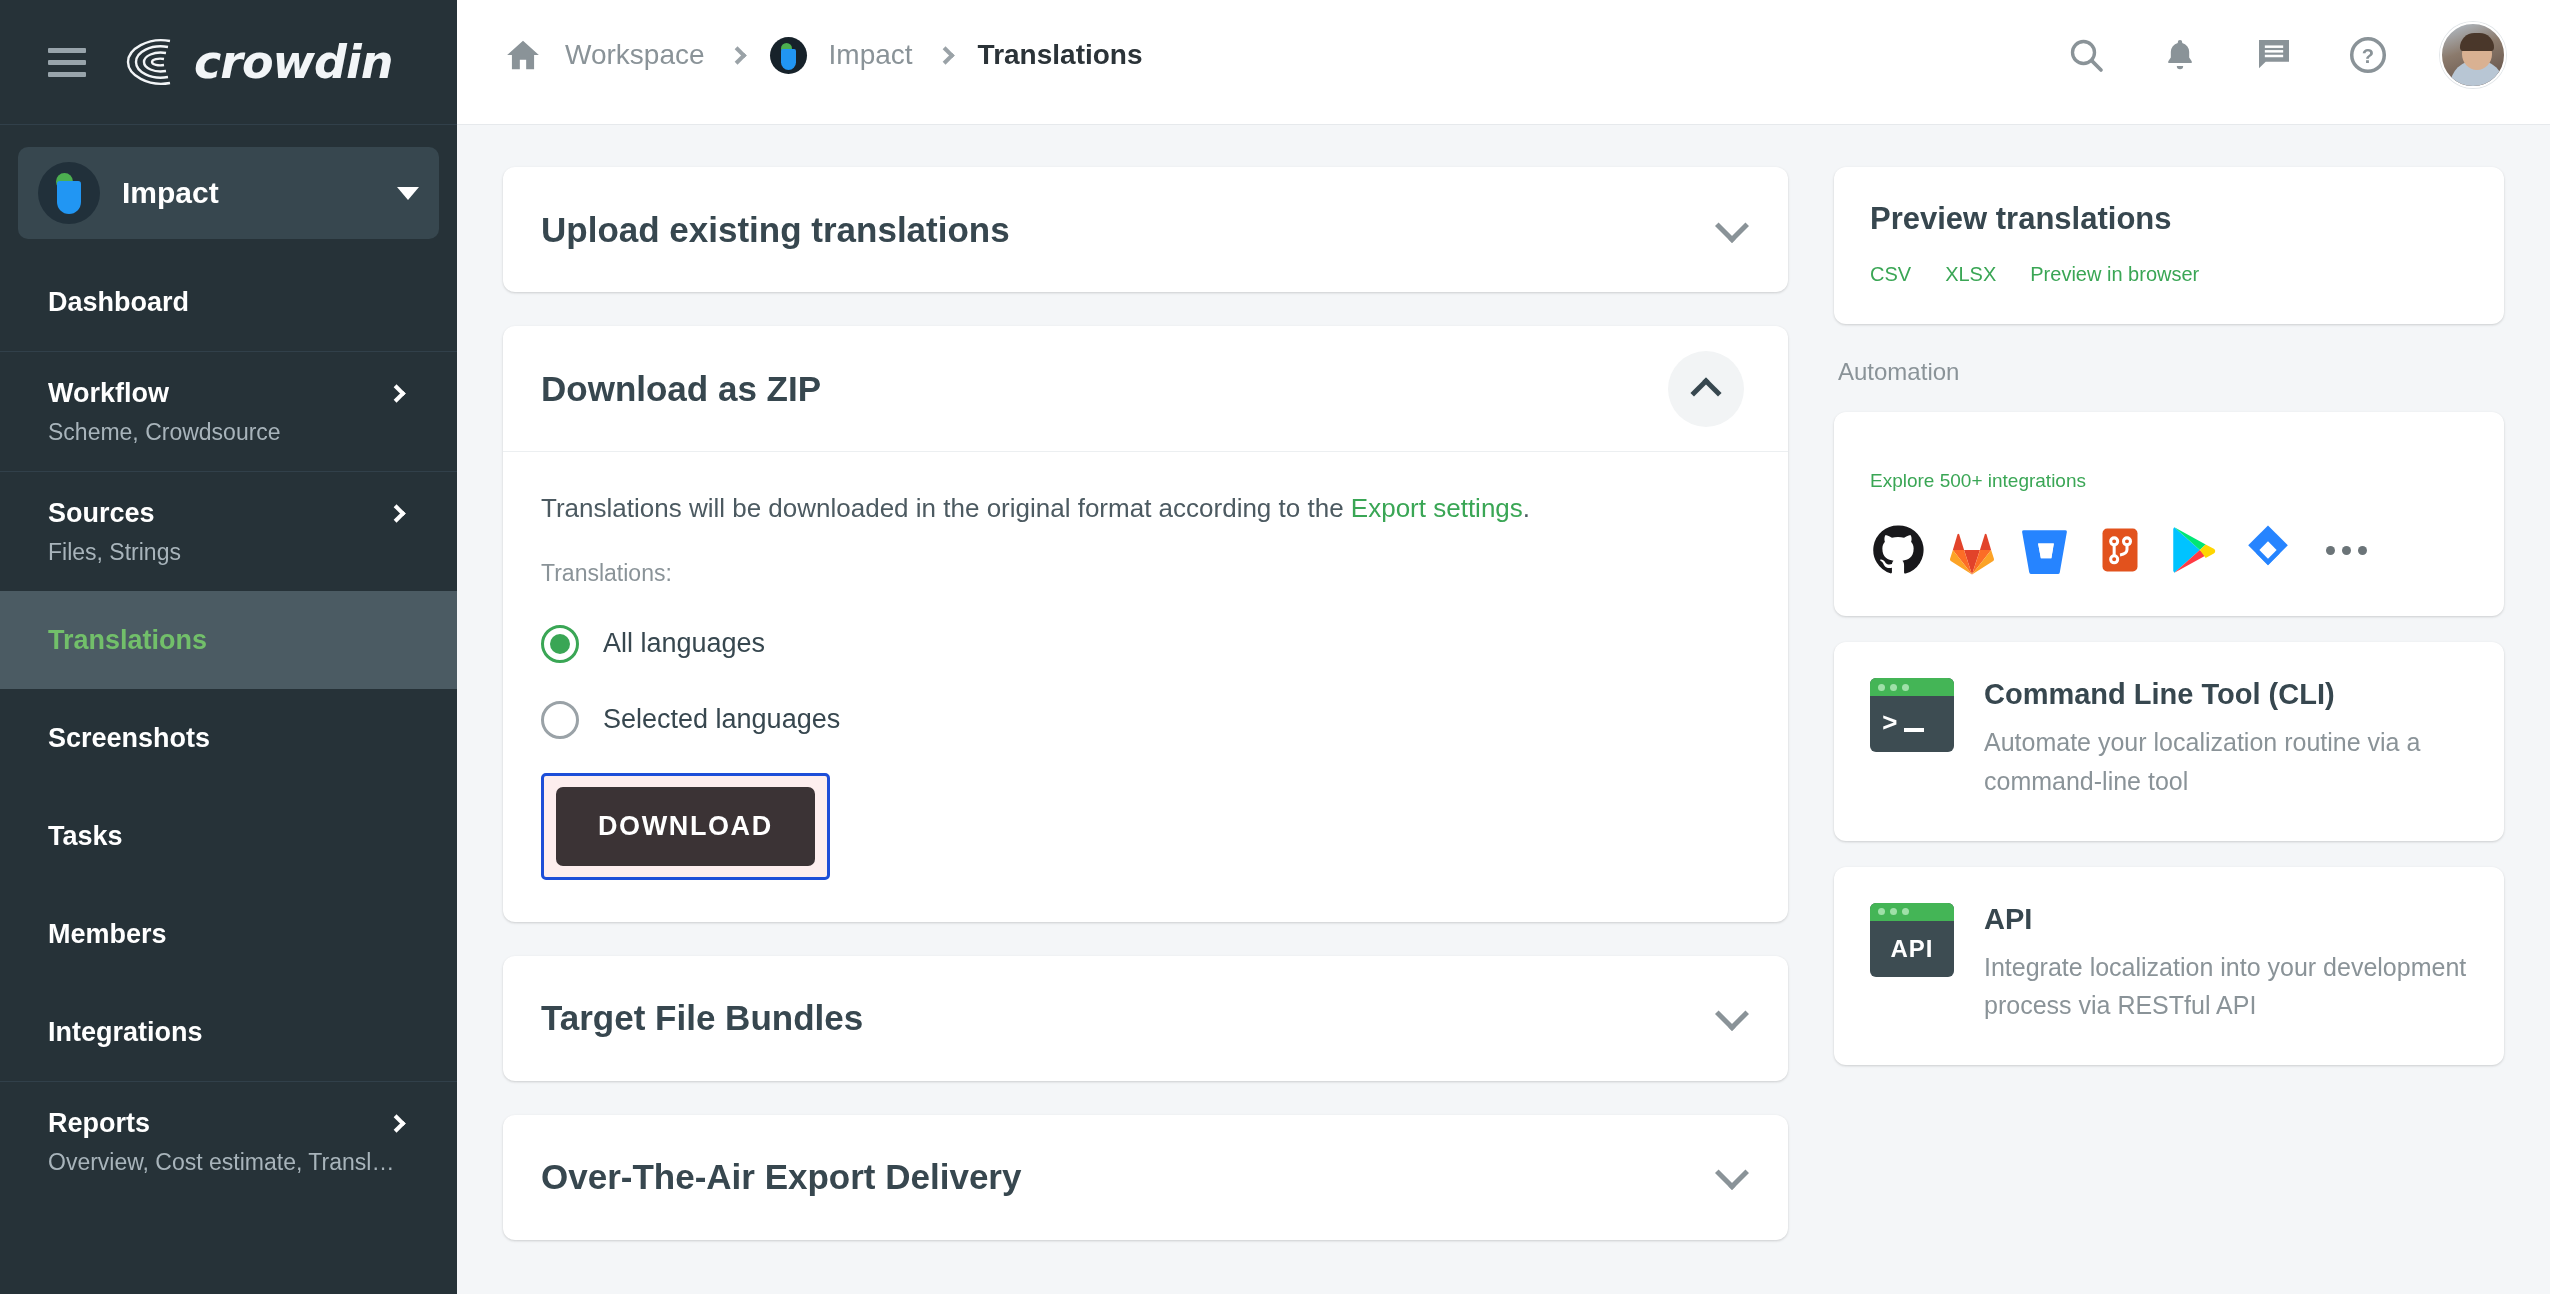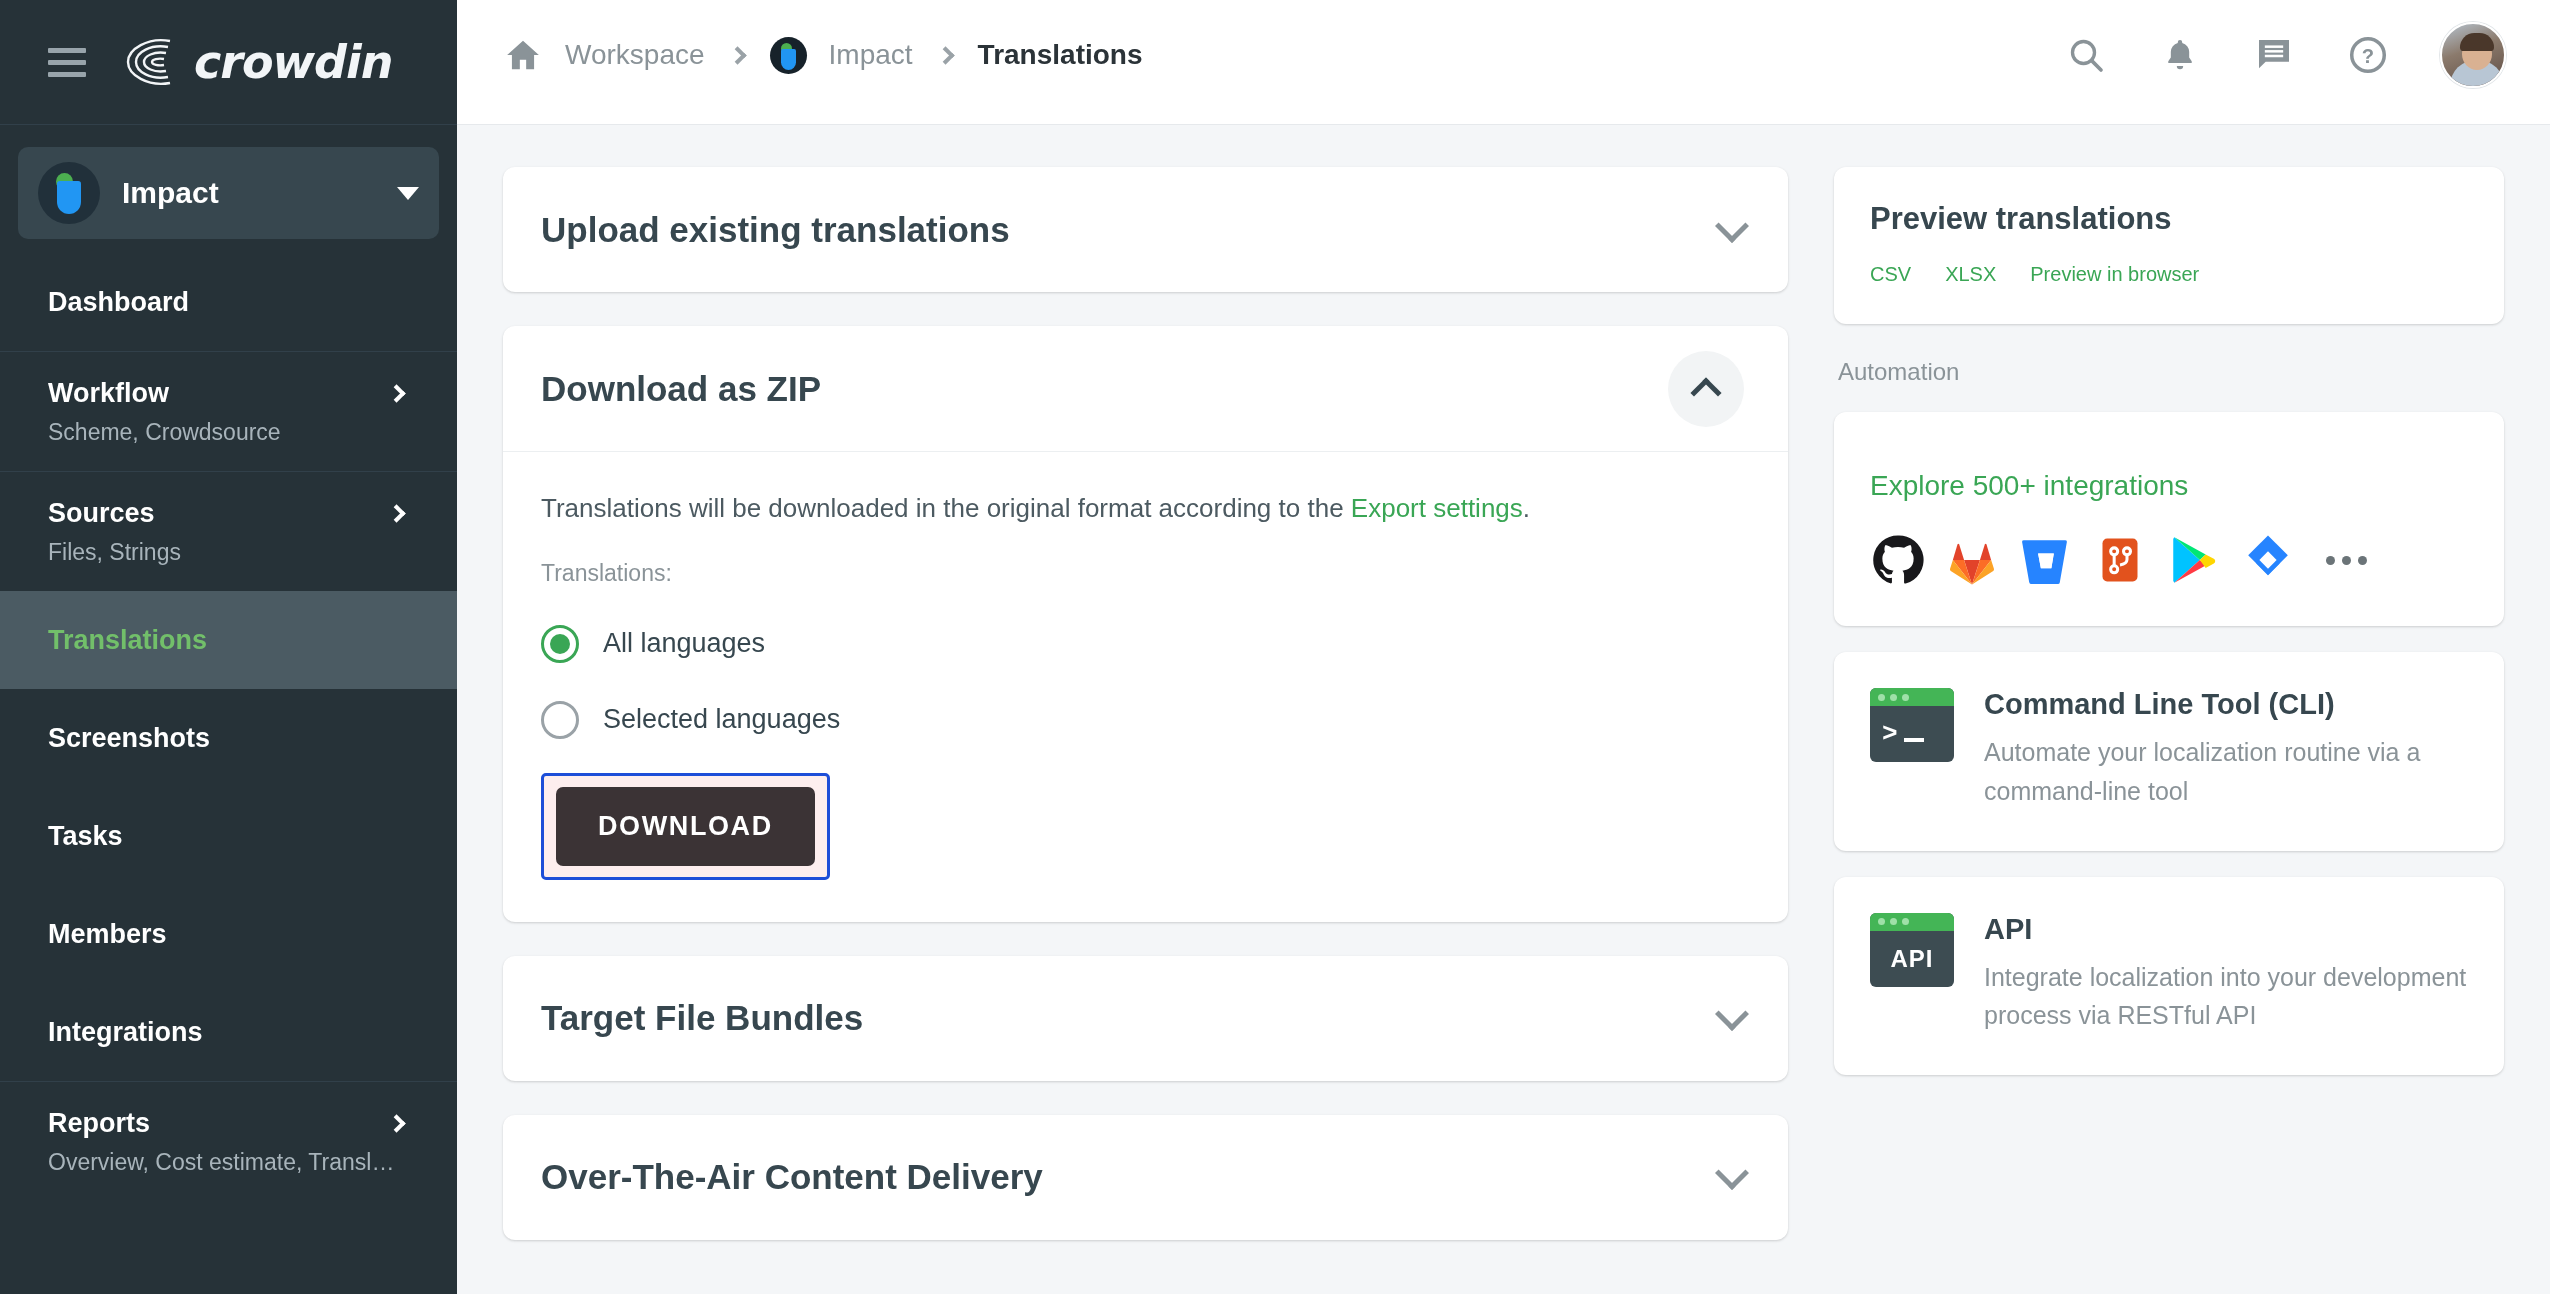--- a/index.html
+++ b/index.html
@@ -196,21 +196,21 @@
   }
 
   
   .rcard { background: #ffffff; border-radius: 12px; box-shadow: 0 1px 3px rgba(0,0,0,0.12), 0 1px 2px rgba(0,0,0,0.05); }
   .rcard-pad { padding: 34px 36px 38px 36px; }
   .rcard-title { font-size: 31px; font-weight: 700; color: #37474f; }
   .rlinks { display: flex; gap: 34px; margin-top: 26px; flex-wrap: wrap; }
   .rlink { font-size: 20px; color: #3aa655; cursor: pointer; }
   .section-label { font-size: 24px; color: #8a9398; padding-left: 4px; margin-top: 8px; }
 
-  .int-link { font-size: 28px; color: #3aa655; margin-top: 24px; display: inline-block; cursor: pointer; }
+  .int-link { font-size: 19px; color: #3aa655; margin-top: 24px; display: inline-block; cursor: pointer; }
   .int-icons { display: flex; align-items: center; gap: 18px; margin-top: 30px; }
   .int-icon { width: 56px; height: 56px; cursor: pointer; flex: 0 0 56px; }
   .dots-more { display: flex; gap: 7px; margin-left: 12px; cursor: pointer; align-items: center; height: 56px; }
   .dots-more i { width: 9px; height: 9px; border-radius: 50%; background: #6b7478; display: block; }
 
   .tool-card { display: flex; gap: 30px; padding: 36px 36px 40px 36px; cursor: pointer; }
   .tool-icon { width: 84px; height: 74px; flex: 0 0 84px; border-radius: 6px; overflow: hidden; background: #3d4c52; }
   .tool-icon .bar { height: 18px; background: #44b556; display: flex; align-items: center; gap: 5px; padding-left: 8px; }
   .tool-icon .bar i { width: 7px; height: 7px; border-radius: 50%; background: #9fe0a8; display: block; }
   .tool-icon .scr { height: 56px; display: flex; align-items: center; justify-content: center; color: #ffffff; font-size: 24px; font-weight: 700; font-family: "Liberation Sans", sans-serif; letter-spacing: 1px; }
@@ -416,21 +416,21 @@
 
         <section class="card">
           <div class="acc-header">
             <span class="acc-title">Target File Bundles</span>
             <span class="chev-toggle"></span>
           </div>
         </section>
 
         <section class="card">
           <div class="acc-header">
-            <span class="acc-title">Over-The-Air Content Delivery</span>
+            <span class="acc-title">Over-The-Air Export Delivery</span>
             <span class="chev-toggle"></span>
           </div>
         </section>
       </div>
 
       <div class="col-right">
 
         <section class="rcard">
           <div class="rcard-pad">
             <div class="rcard-title">Preview translations</div>

